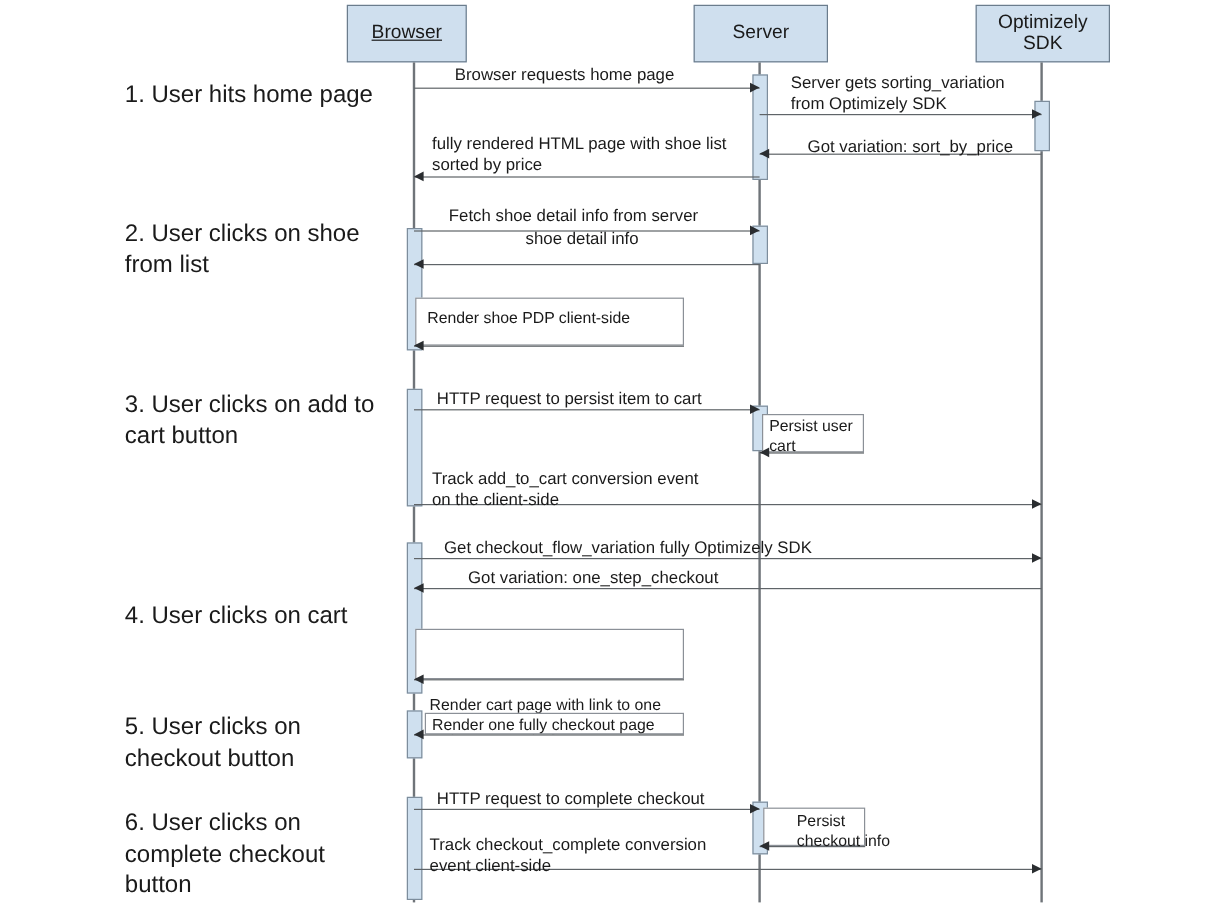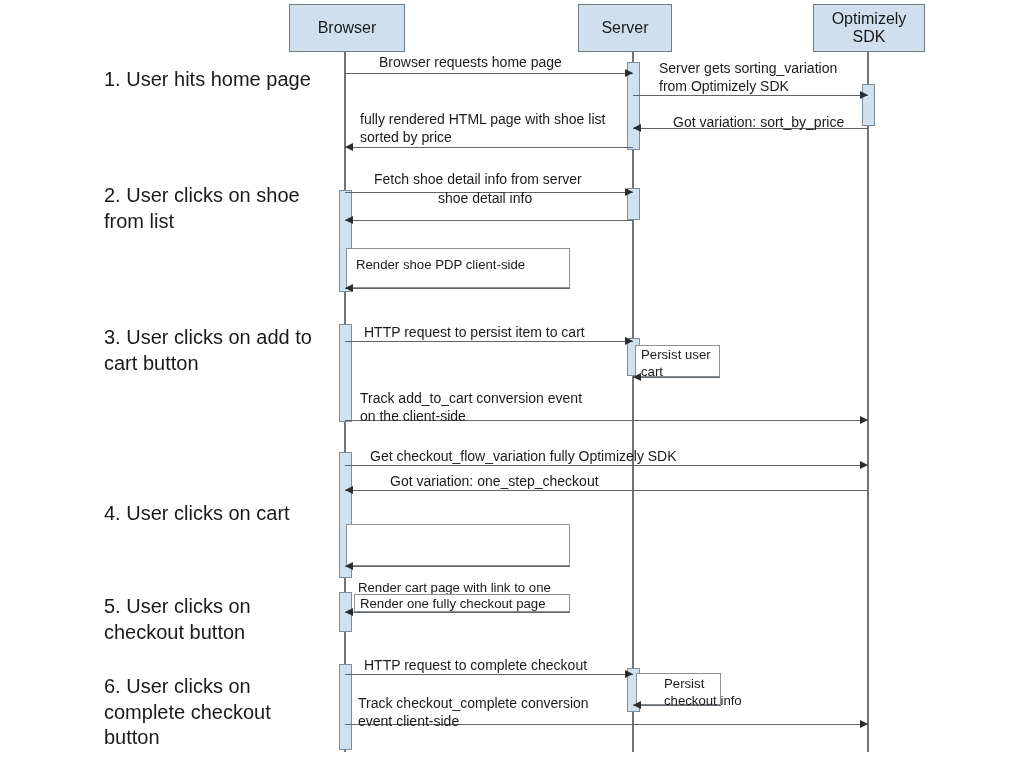--- a/index.html
+++ b/index.html
@@ -68,25 +68,25 @@
     line-height:1.28;
     color:#1a1a1a;
     white-space:pre-line;
   }
 </style>
 </head>
 <body>
 
 <div id="stage">
   <div id="layer-lifelines">
-      <div class="lifeline-head" style="left: 289px; top: 4px; width: 116px; height: 48px;">
+      <div class="lifeline-head" style="left: 289px; top: 4px; width: 100px; height: 48px; text-decoration: underline;">
         <span style="white-space: pre-line;">Browser</span>
       </div>
       <div class="lifeline-line" style="left: 344.25px; top: 52px; height: 700px;"></div>
-      <div class="lifeline-head" style="left: 578px; top: 4px; width: 94px; height: 48px;">
+      <div class="lifeline-head" style="left: 578px; top: 4px; width: 112px; height: 48px;">
         <span style="white-space: pre-line;">Server</span>
       </div>
       <div class="lifeline-line" style="left: 632.25px; top: 52px; height: 700px;"></div>
       <div class="lifeline-head" style="left: 813px; top: 4px; width: 112px; height: 48px;">
         <span style="white-space: pre-line;">Optimizely
 SDK</span>
       </div>
       <div class="lifeline-line" style="left: 867.25px; top: 52px; height: 700px;"></div>
     </div>
   <div id="layer-activations">

